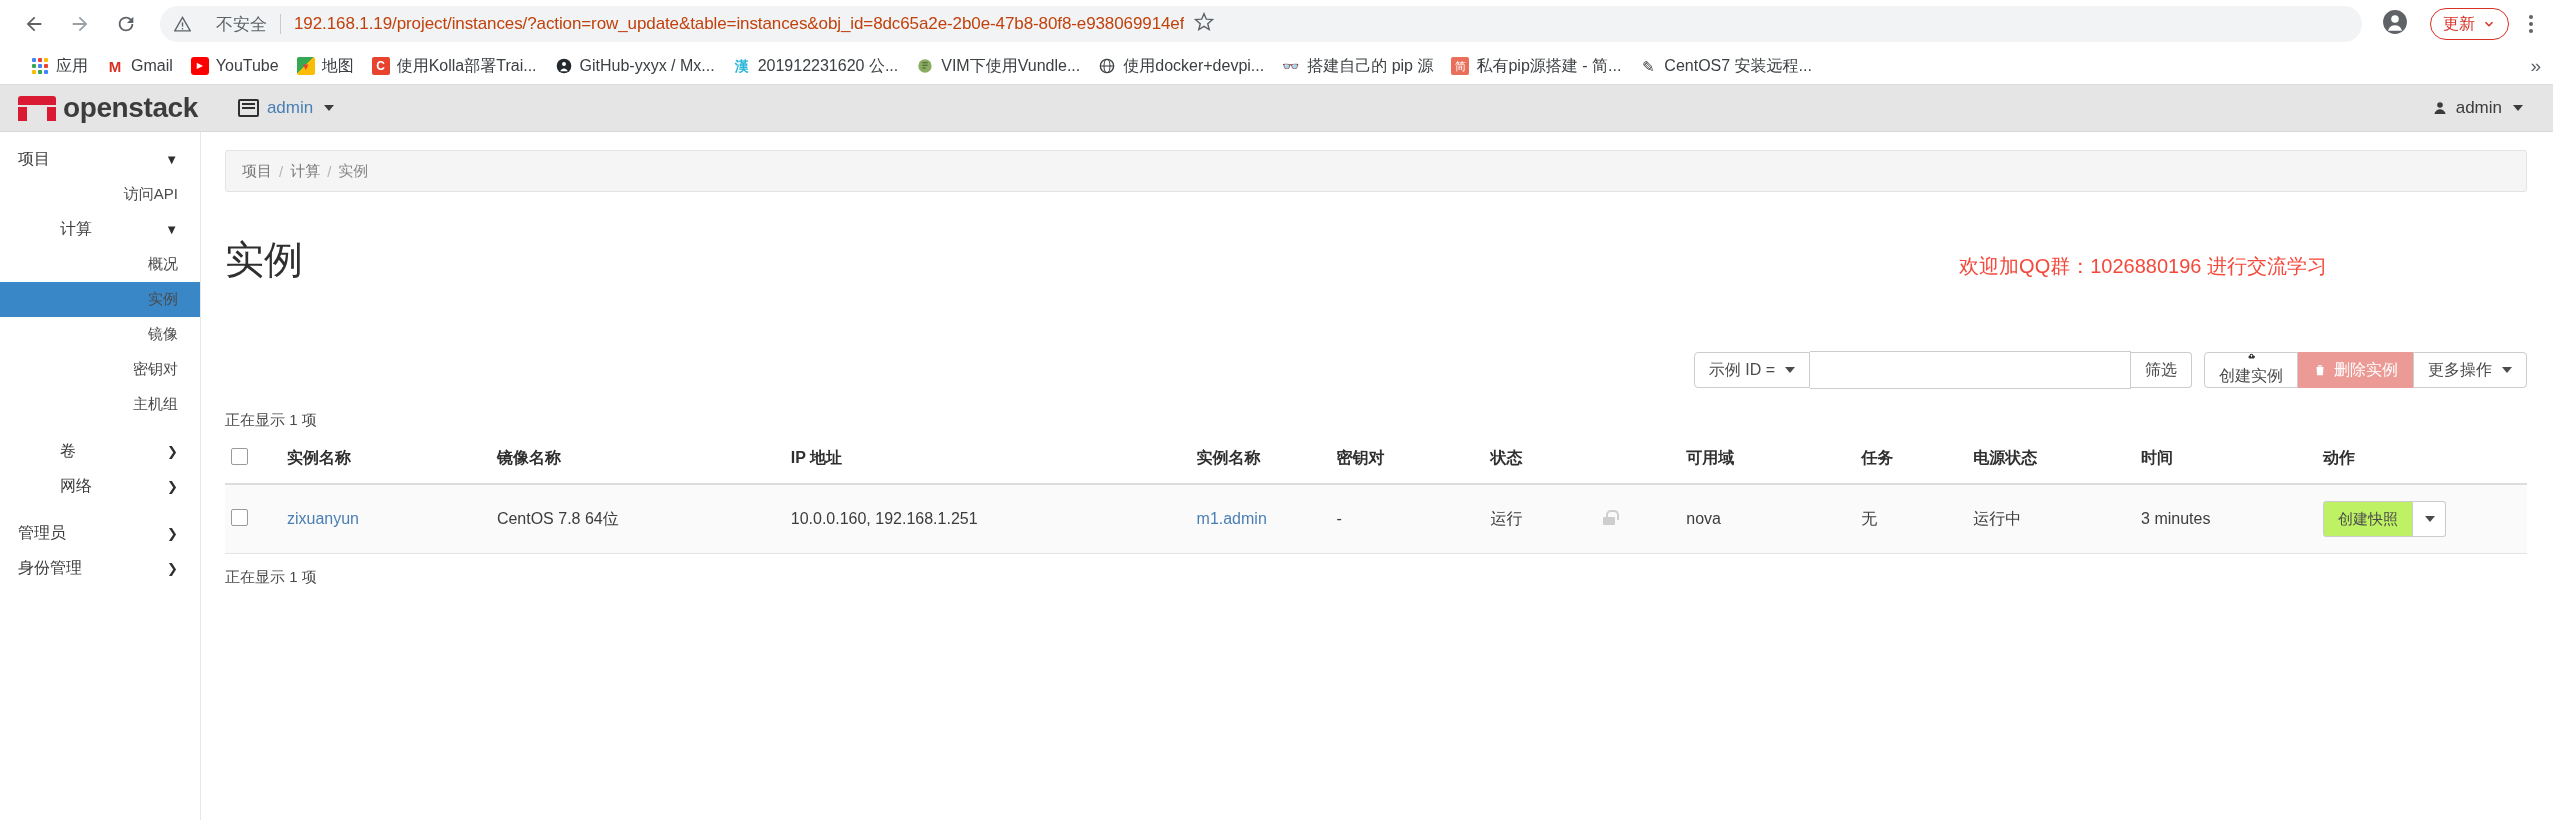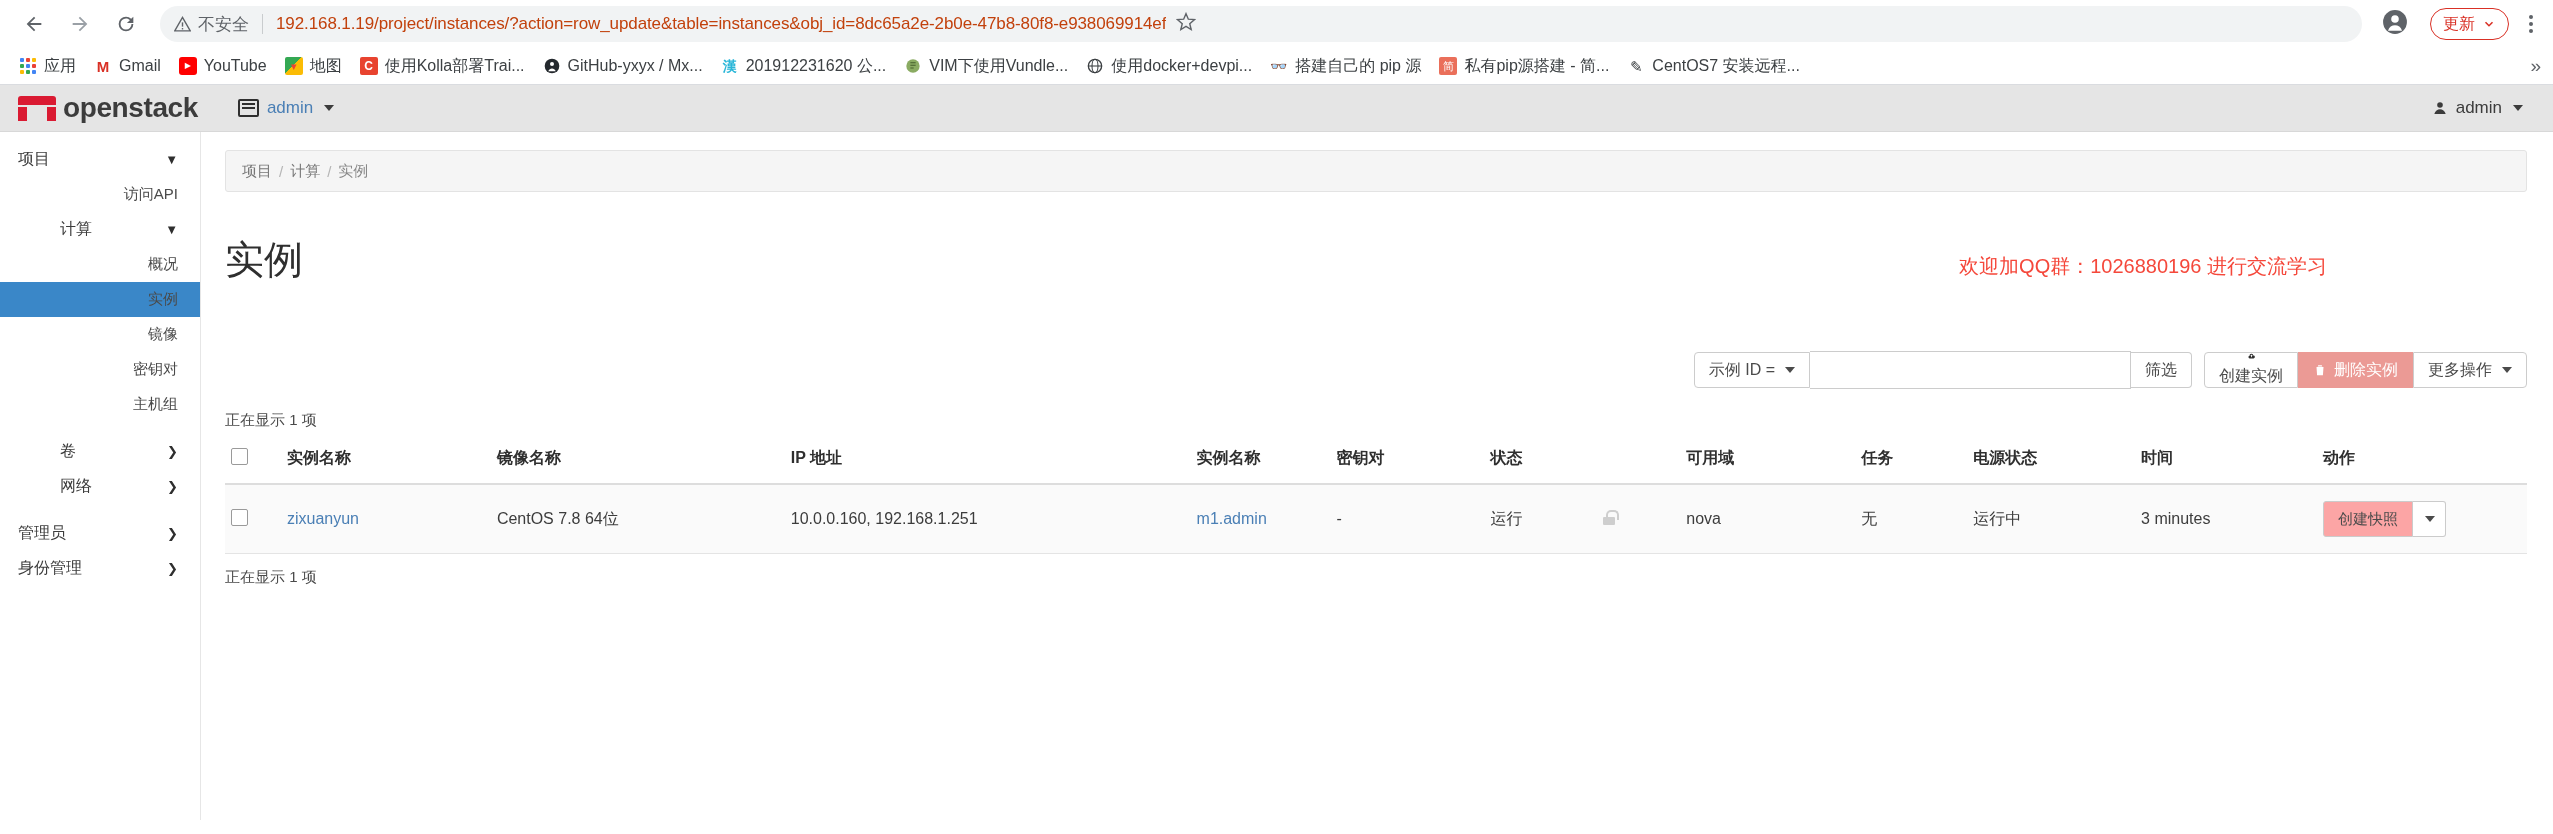--- a/index.html
+++ b/index.html
@@ -11,37 +11,37 @@
   }
   
   .chrome{background:#ffffff;}
   .nav-row{display:flex;align-items:center;height:48px;padding:0 14px;gap:6px;}
   .nav-btn{width:40px;height:40px;border-radius:50%;display:flex;align-items:center;
            justify-content:center;color:#5f6368;flex:0 0 auto;cursor:pointer;}
   .nav-btn svg{display:block;}
   .omnibox{flex:1 1 auto;display:flex;align-items:center;height:36px;
            background:#f1f3f4;border-radius:18px;margin-left:8px;padding:0 14px;
            min-width:0;}
-  .omni-warn{display:flex;align-items:center;gap:7px;color:#5f6368;font-size:17px;
+  .omni-warn{display:flex;align-items:center;gap:25px;color:#5f6368;font-size:17px;
              white-space:nowrap;}
   .omni-sep{width:1px;height:20px;background:#c9ccce;margin:0 13px;flex:0 0 auto;}
   .omni-url{font-size:17px;color:#c2410c;white-space:nowrap;overflow:hidden;
             text-overflow:ellipsis;letter-spacing:-.1px;}
   .star{margin-left:10px;color:#5f6368;flex:0 0 auto;cursor:pointer;}
   .profile{margin-left:14px;flex:0 0 auto;cursor:pointer;}
   .update-pill{display:flex;align-items:center;gap:7px;margin-left:16px;
                border:1px solid #d93025;color:#d93025;border-radius:16px;
                height:30px;padding:0 12px;font-size:16px;white-space:nowrap;
                cursor:pointer;}
   .kebab{margin-left:8px;display:flex;flex-direction:column;gap:3px;padding:6px;
          cursor:pointer;}
   .kebab i{width:4px;height:4px;background:#5f6368;border-radius:50%;display:block;}
 
   
-  .bm-row{display:flex;align-items:center;height:36px;padding:0 10px;gap:0;
+  .bm-row{display:flex;align-items:center;height:36px;padding:0 22px;gap:0;
           border-bottom:1px solid #dadce0;position:relative;}
   .bm{display:flex;align-items:center;gap:7px;padding:4px 9px;border-radius:4px;
       font-size:16px;color:#3c4043;white-space:nowrap;cursor:pointer;}
   .bm-ico{width:18px;height:18px;flex:0 0 auto;display:flex;align-items:center;
           justify-content:center;font-size:13px;line-height:1;}
   .bm-overflow{position:absolute;right:12px;color:#5f6368;font-size:19px;cursor:pointer;}
   .apps-grid{display:grid;grid-template-columns:repeat(3,4px);grid-gap:2px;}
   .apps-grid i{width:4px;height:4px;display:block;border-radius:1px;}
 
   
@@ -116,21 +116,21 @@
   tbody tr{background:#fafafa;}
   .cbox{width:15px;height:15px;border:1px solid #9a9a9a;border-radius:2px;
         background:#fff;display:inline-block;cursor:pointer;}
   .link{color:#4a7fb5;text-decoration:none;cursor:pointer;}
   .lock{display:inline-block;width:13px;height:15px;position:relative;opacity:.45;}
   .lock:before{content:"";position:absolute;left:1px;bottom:0;width:12px;height:8px;
                background:#9a9a9a;border-radius:1px;}
   .lock:after{content:"";position:absolute;left:4px;top:0;width:9px;height:8px;
               border:2px solid #9a9a9a;border-bottom:none;border-radius:5px 5px 0 0;}
   .act-group{display:flex;}
-  .act-main{height:34px;border:1px solid #cbcbcb;background:#fca5a5;font-size:15px;
+  .act-main{height:34px;border:1px solid #cbcbcb;background:#bef264;font-size:15px;
             color:#4b4b4b;padding:0 14px;display:flex;align-items:center;
             border-radius:3px 0 0 3px;cursor:pointer;}
   .act-caret{height:34px;width:32px;border:1px solid #cbcbcb;border-left:none;
              background:#fff;display:flex;align-items:center;justify-content:center;
              border-radius:0 3px 3px 0;cursor:pointer;}
   .count-bottom{font-size:15px;color:#4a4a4a;margin-top:14px;}
 
   .c-chk{width:40px;}.c-name{width:150px;}.c-img{width:210px;}.c-ip{width:290px;}
   .c-flav{width:100px;}.c-key{width:110px;}.c-status{width:80px;}
   .c-az{width:125px;}.c-task{width:80px;}.c-power{width:120px;}

